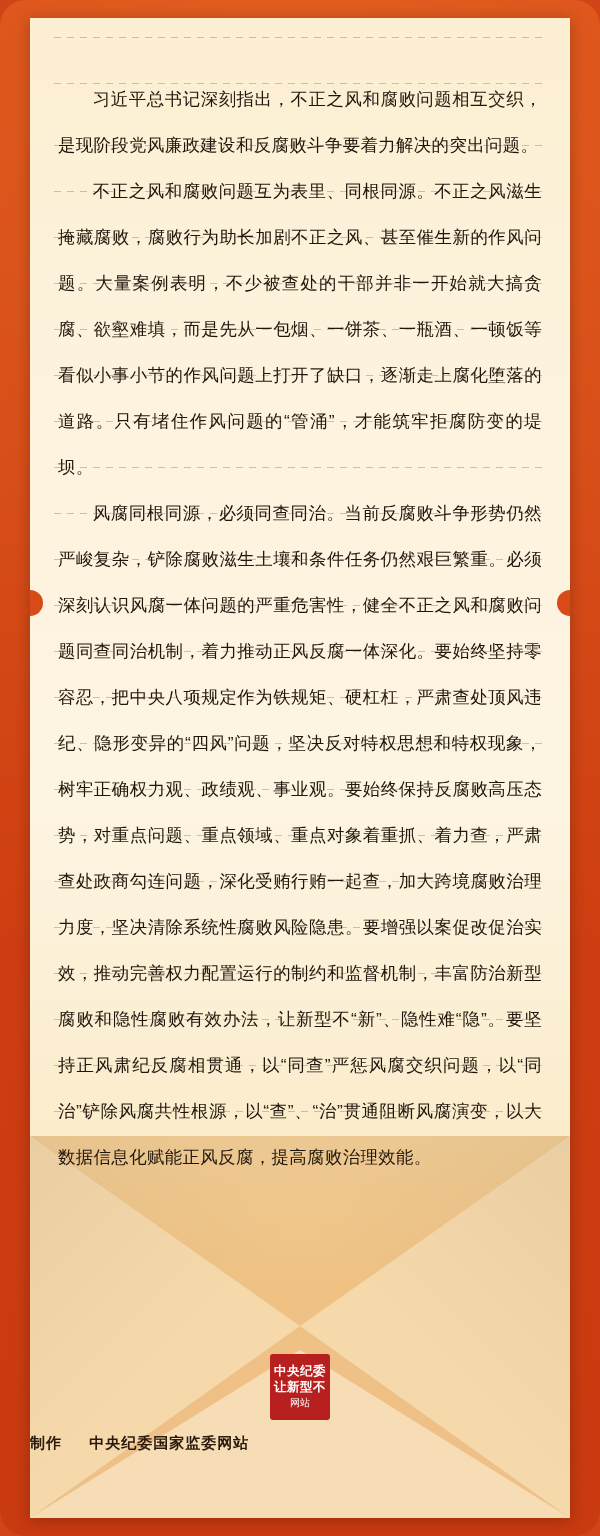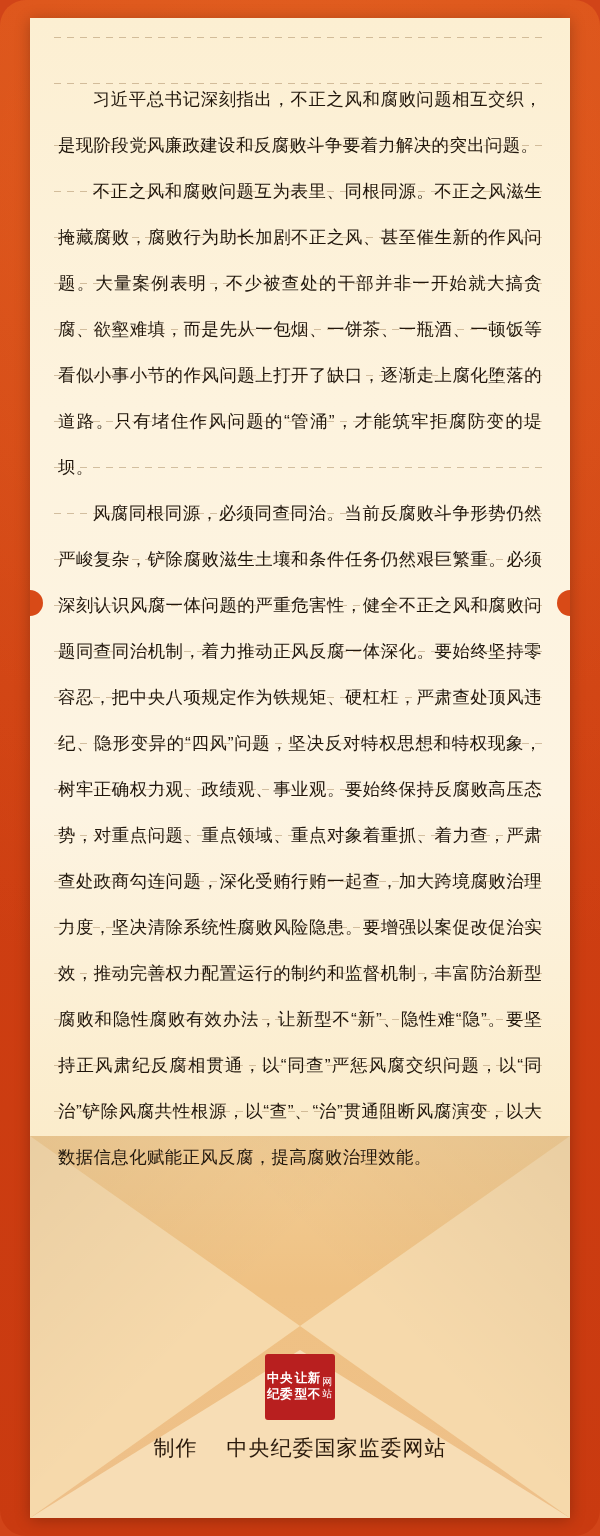--- a/index.html
+++ b/index.html
@@ -145,28 +145,28 @@
       linear-gradient(225deg, rgba(0,0,0,0.05) 0%, rgba(0,0,0,0) 40%);
     pointer-events: none;
   }
 
   
   .seal {
     position: absolute;
     left: 50%;
     transform: translateX(-50%);
     top: 218px;
-    width: 70px;
+    width: 60px;
     height: 66px;
     background: #b81f1f;
     border: 2px solid #b81f1f;
     box-sizing: border-box;
     color: #fff;
     display: flex;
-    flex-direction: row;
+    flex-direction: column;
     align-items: center;
     justify-content: center;
     line-height: 1.25;
     border-radius: 3px;
     z-index: 5;
   }
   .seal .l1, .seal .l2 {
     font-size: 12.5px;
     letter-spacing: 0.5px;
     font-family: "Liberation Serif", serif;
@@ -175,25 +175,25 @@
   .seal .l3 {
     font-size: 10px;
     margin-top: 2px;
     font-family: "Liberation Serif", serif;
   }
 
   .credit {
     position: absolute;
     left: 0; right: 0;
     top: 298px;
-    text-align: center;
+    text-align: left;
     z-index: 5;
     color: #2a1a0c;
-    font-size: 21px;
-    font-weight: normal;
+    font-size: 15px;
+    font-weight: bold;
     letter-spacing: 1px;
   }
   .credit .label { margin-right: 22px; }
 </style>
 </head>
 <body>
 
 <div class="poster">
 
   <div class="card">

